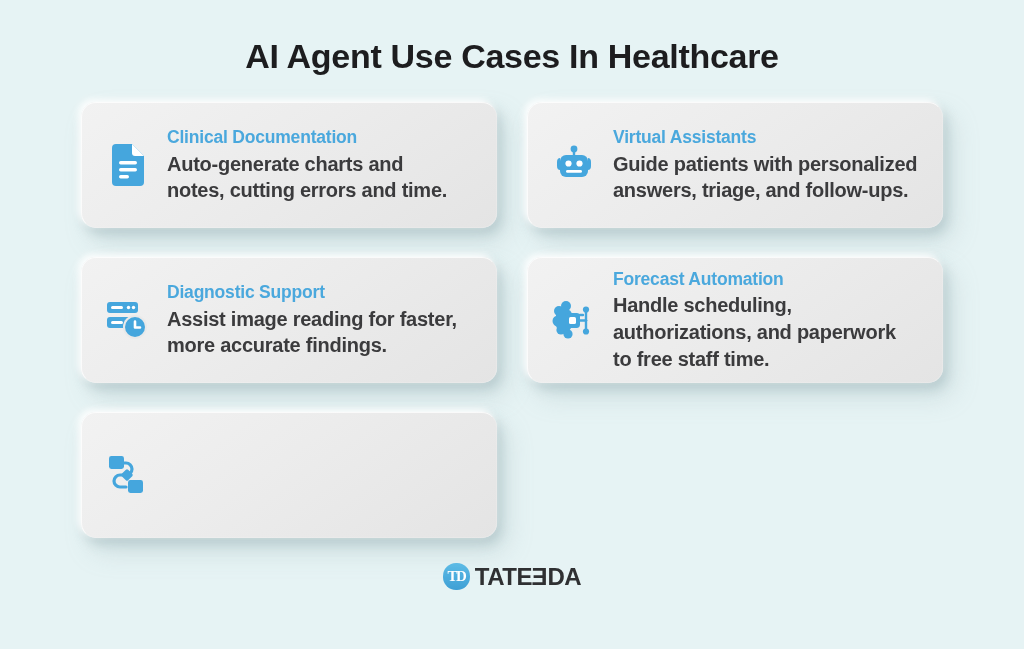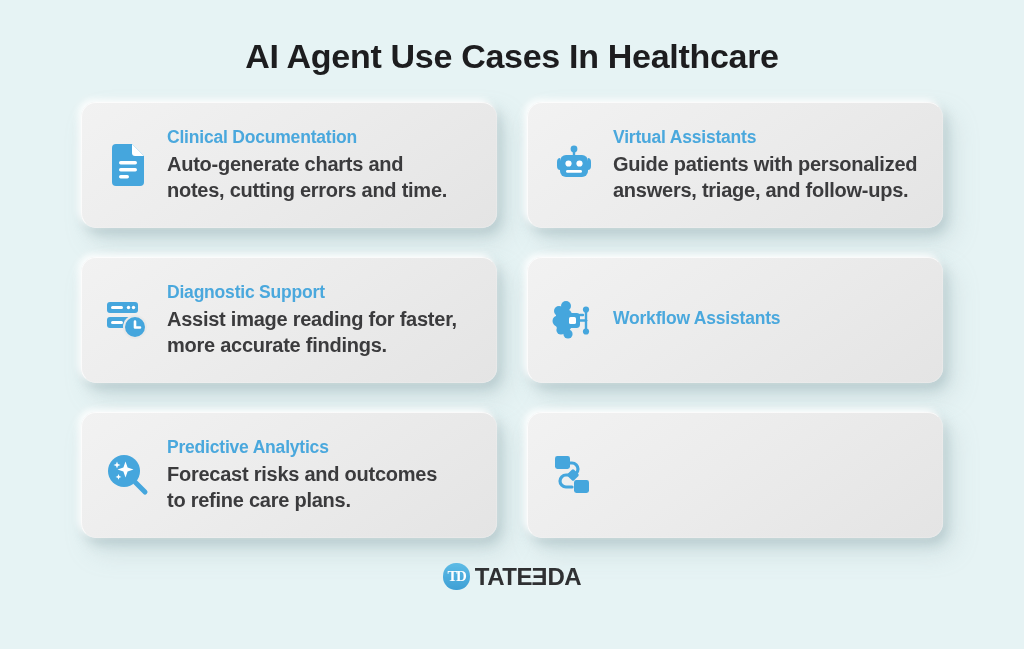--- a/index.html
+++ b/index.html
@@ -227,40 +227,27 @@
             <path d="M35 23.5v9"></path>
             <path d="M29 18h3"></path>
           </g>
           <g fill="#45a6dd">
             <circle cx="35" cy="12.5" r="3.1"></circle>
             <circle cx="35" cy="34.5" r="3.1"></circle>
           </g>
         </svg>
       </div>
       <div class="card-body">
-        <div class="card-title">Workflow Assistants</div>
-      </div>
-    </div>
-
-    <div class="card">
-      <div class="card-icon">
-        <svg width="44" height="44" viewBox="0 0 44 44">
-          <circle cx="18" cy="18" r="16" fill="#45a6dd"></circle>
-          <path d="M29.5 29.5l9.5 9.5" stroke="#45a6dd" stroke-width="5" stroke-linecap="round"></path>
-          <path d="M19.5 8.5l2.1 5.9 5.9 2.1-5.9 2.1-2.1 5.9-2.1-5.9-5.9-2.1 5.9-2.1z" fill="#ffffff"></path>
-          <path d="M11 8.5l.95 2.55L14.5 12l-2.55.95L11 15.5l-.95-2.55L7.5 12l2.55-.95z" fill="#ffffff"></path>
-          <path d="M12.5 21l.8 2.1 2.1.8-2.1.8-.8 2.1-.8-2.1-2.1-.8 2.1-.8z" fill="#ffffff"></path>
-        </svg>
-      </div>
-      <div class="card-body">
-        <div class="card-title">Predictive Analytics</div>
-        <div class="card-desc">Forecast risks and outcomes
-to refine care plans.</div>
-      </div>
-    </div>
+        <div class="card-title">Forecast Automation</div>
+        <div class="card-desc">Handle scheduling,
+authorizations, and paperwork
+to free staff time.</div>
+      </div>
+    </div>
+
 
     <div class="card">
       <div class="card-icon">
         <svg width="44" height="44" viewBox="0 0 44 44">
           <path d="M14 10h6a6 6 0 0 1 0 12h-6a6 6 0 0 0 0 12h6" stroke="#45a6dd" stroke-width="3.2" fill="none" stroke-linecap="round"></path>
           <rect x="3" y="3" width="15" height="13" rx="2.4" fill="#45a6dd"></rect>
           <rect x="22" y="27" width="15" height="13" rx="2.4" fill="#45a6dd"></rect>
           <rect x="16.5" y="17.5" width="9" height="9" rx="1.6" fill="#45a6dd" transform="rotate(45 21 22)"></rect>
         </svg>
       </div>

